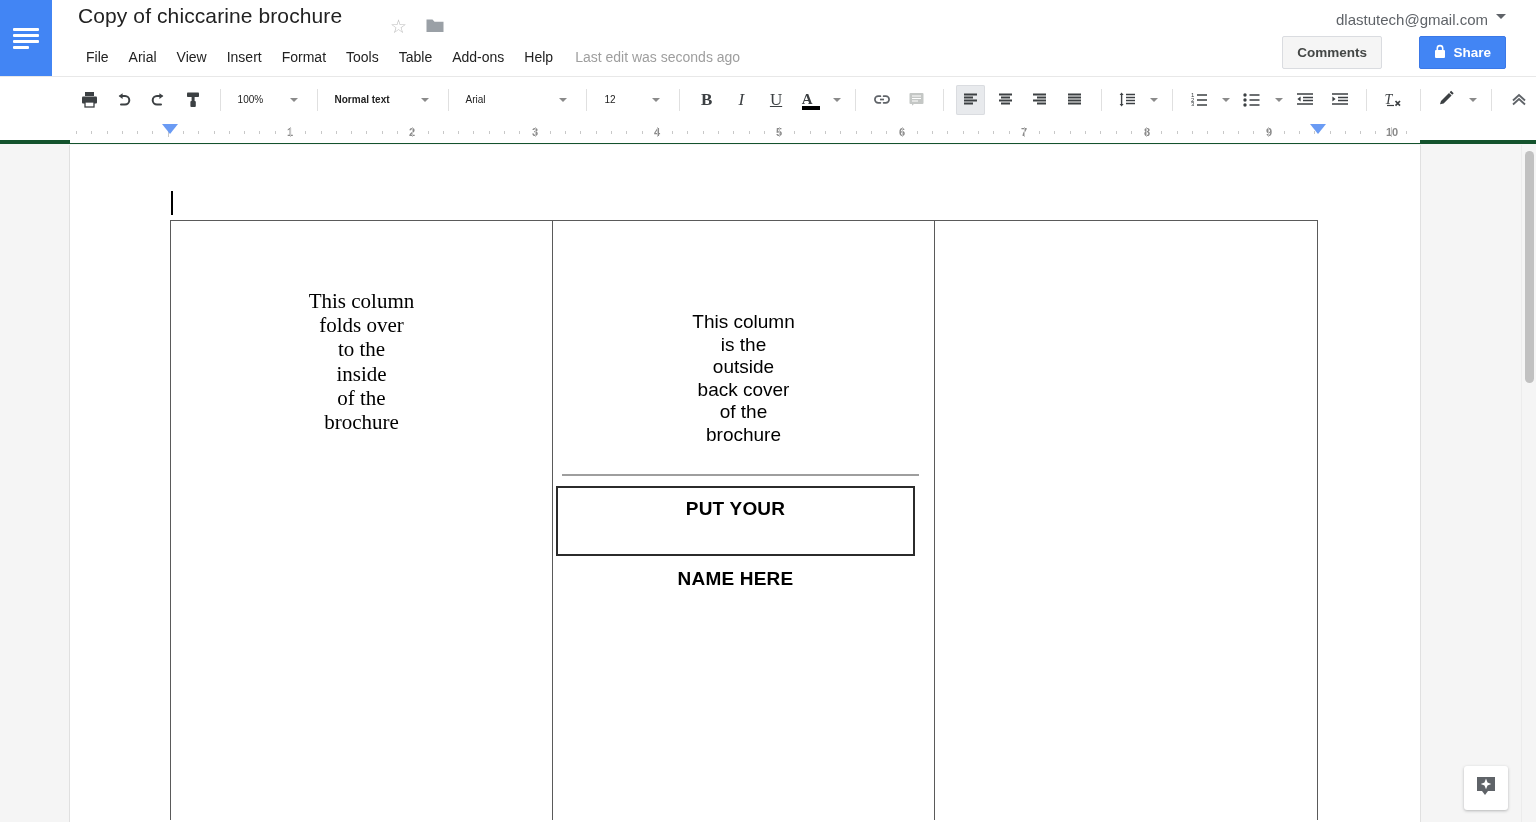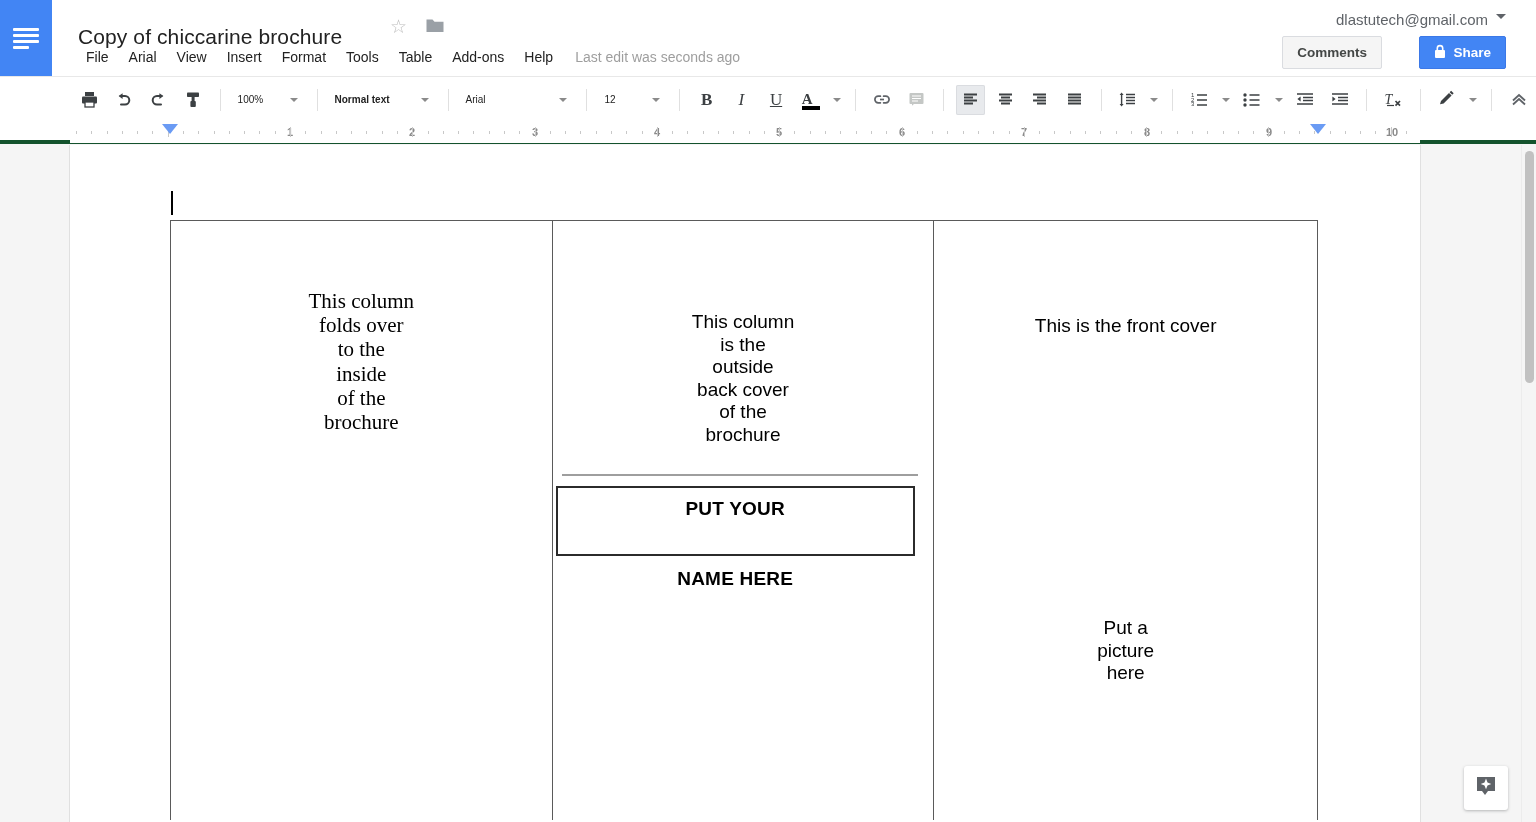--- a/index.html
+++ b/index.html
@@ -30,21 +30,21 @@
   .docs-logo .bars { width: 26px; }
   .docs-logo .bars i {
     display: block; background: #ffffff; height: 3px; margin-bottom: 3px; border-radius: 1px;
   }
   .docs-logo .bars i:nth-child(1) { width: 26px; }
   .docs-logo .bars i:nth-child(2) { width: 26px; }
   .docs-logo .bars i:nth-child(3) { width: 26px; }
   .docs-logo .bars i:nth-child(4) { width: 16px; margin-bottom: 0; }
 
   .doc-title {
-    position: absolute; left: 78px; top: 25px;
+    position: absolute; left: 78px; top: 4px;
     font-size: 21px; color: #222222; letter-spacing: 0.1px;
     cursor: text; white-space: nowrap;
   }
   .title-icon {
     position: absolute; top: 17px; cursor: pointer;
     color: #bdbdbd;
   }
   .star-icon { left: 390px; font-size: 19px; line-height: 19px; }
   .folder-icon { left: 425px; }
   .folder-icon svg { display: block; }
@@ -627,26 +627,20 @@
 brochure</div>
 
           <div class="hr-rule"></div>
 
           <div class="name-box">
             <span class="line">PUT YOUR</span>
             <span class="line">NAME HERE</span>
           </div>
         </div>
 
-        <div class="col col-3">
-          <div class="col-text sans-body c3-text">This is the front cover</div>
-          <div class="col-text sans-body c3-pic">Put a
-picture
-here</div>
-        </div>
 
       </div>
     </div>
   </div>
 
   <div class="scrollbar">
     <div class="scroll-thumb"></div>
   </div>
 
   <div class="explore-fab">

